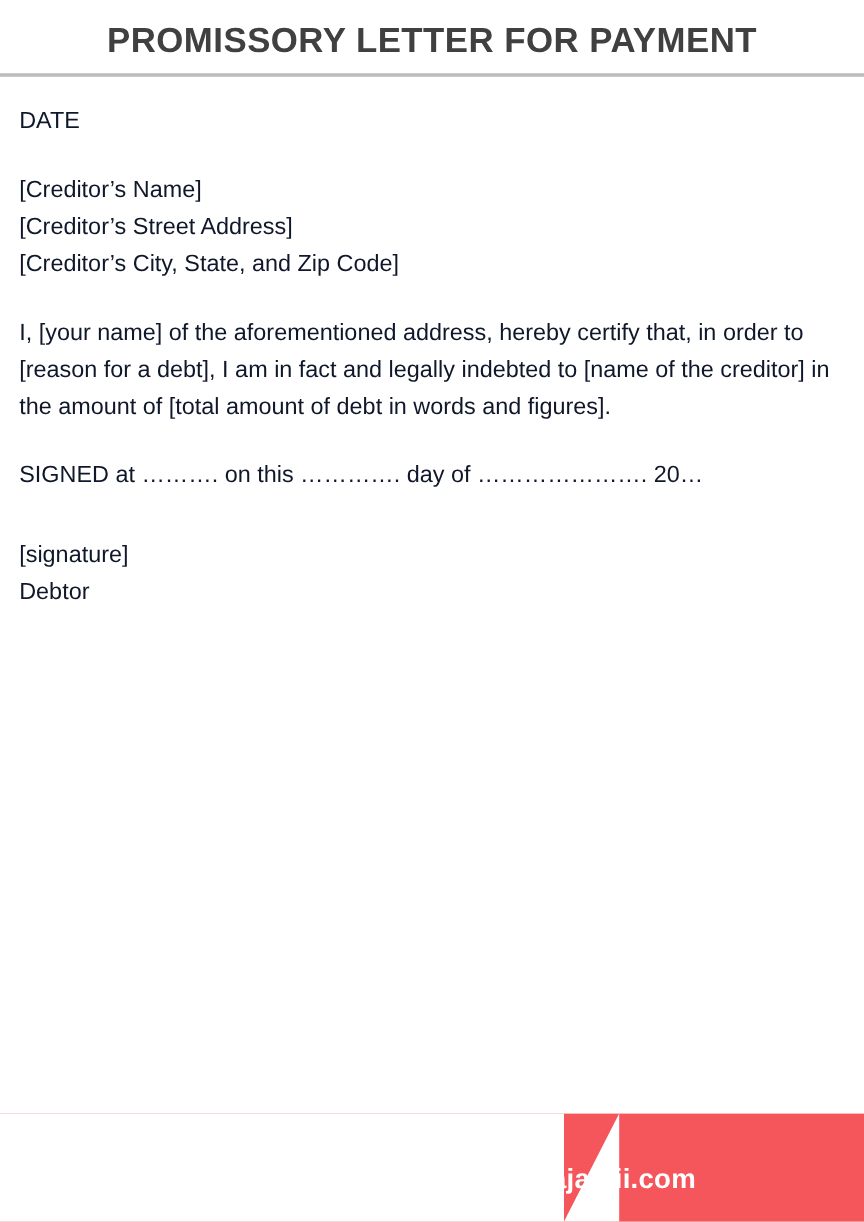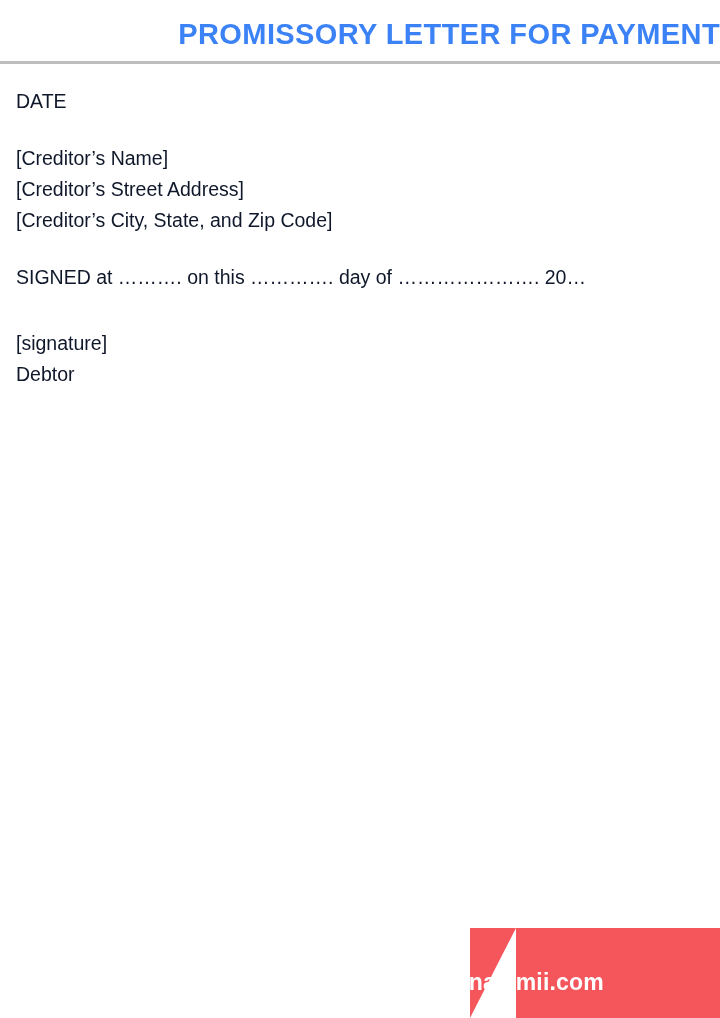--- a/index.html
+++ b/index.html
@@ -14,22 +14,22 @@
     overflow: hidden;
   }
   .page {
     position: relative;
     width: 720px;
     height: 1018px;
     background: #ffffff;
     box-sizing: border-box;
   }
   .doc-title {
-    text-align: right;
-    color: #3b82f6;
+    text-align: center;
+    color: #404040;
     font-size: 29px;
     font-weight: bold;
     letter-spacing: 0.4px;
     padding-top: 18px;
     padding-bottom: 6px;
     font-family: "Liberation Sans", sans-serif;
     text-transform: uppercase;
   }
   .title-rule {
     height: 3px;
@@ -53,21 +53,20 @@
   .line {
     margin: 0;
     padding: 0;
   }
   .footer {
     position: absolute;
     left: 0;
     bottom: 0;
     width: 596px;
     height: 90px;
-    padding-left: 24px;
   }
   .footer-band {
     position: absolute;
     left: 0;
     bottom: 0;
     width: 720px;
     height: 90px;
     background: #f4565c;
   }
   .footer-white-wedge {
@@ -115,20 +114,23 @@
     </div>
 
     <div class="block">
       <p class="line">[Creditor’s Name]</p>
       <p class="line">[Creditor’s Street Address]</p>
       <p class="line">[Creditor’s City, State, and Zip Code]</p>
     </div>
 
 
 
+    <div class="block">
+      <p class="line">I, [your name] of the aforementioned address, hereby certify that, in order to [reason for a debt], I am in fact and legally indebted to [name of the creditor] in the amount of [total amount of debt in words and figures].</p>
+    </div>
 
 
     <div class="block">
       <p class="line">SIGNED at ………. on this …………. day of …………………. 20…</p>
     </div>
 
     <div class="block">
       <p class="line">[signature]</p>
       <p class="line">Debtor</p>
     </div>

